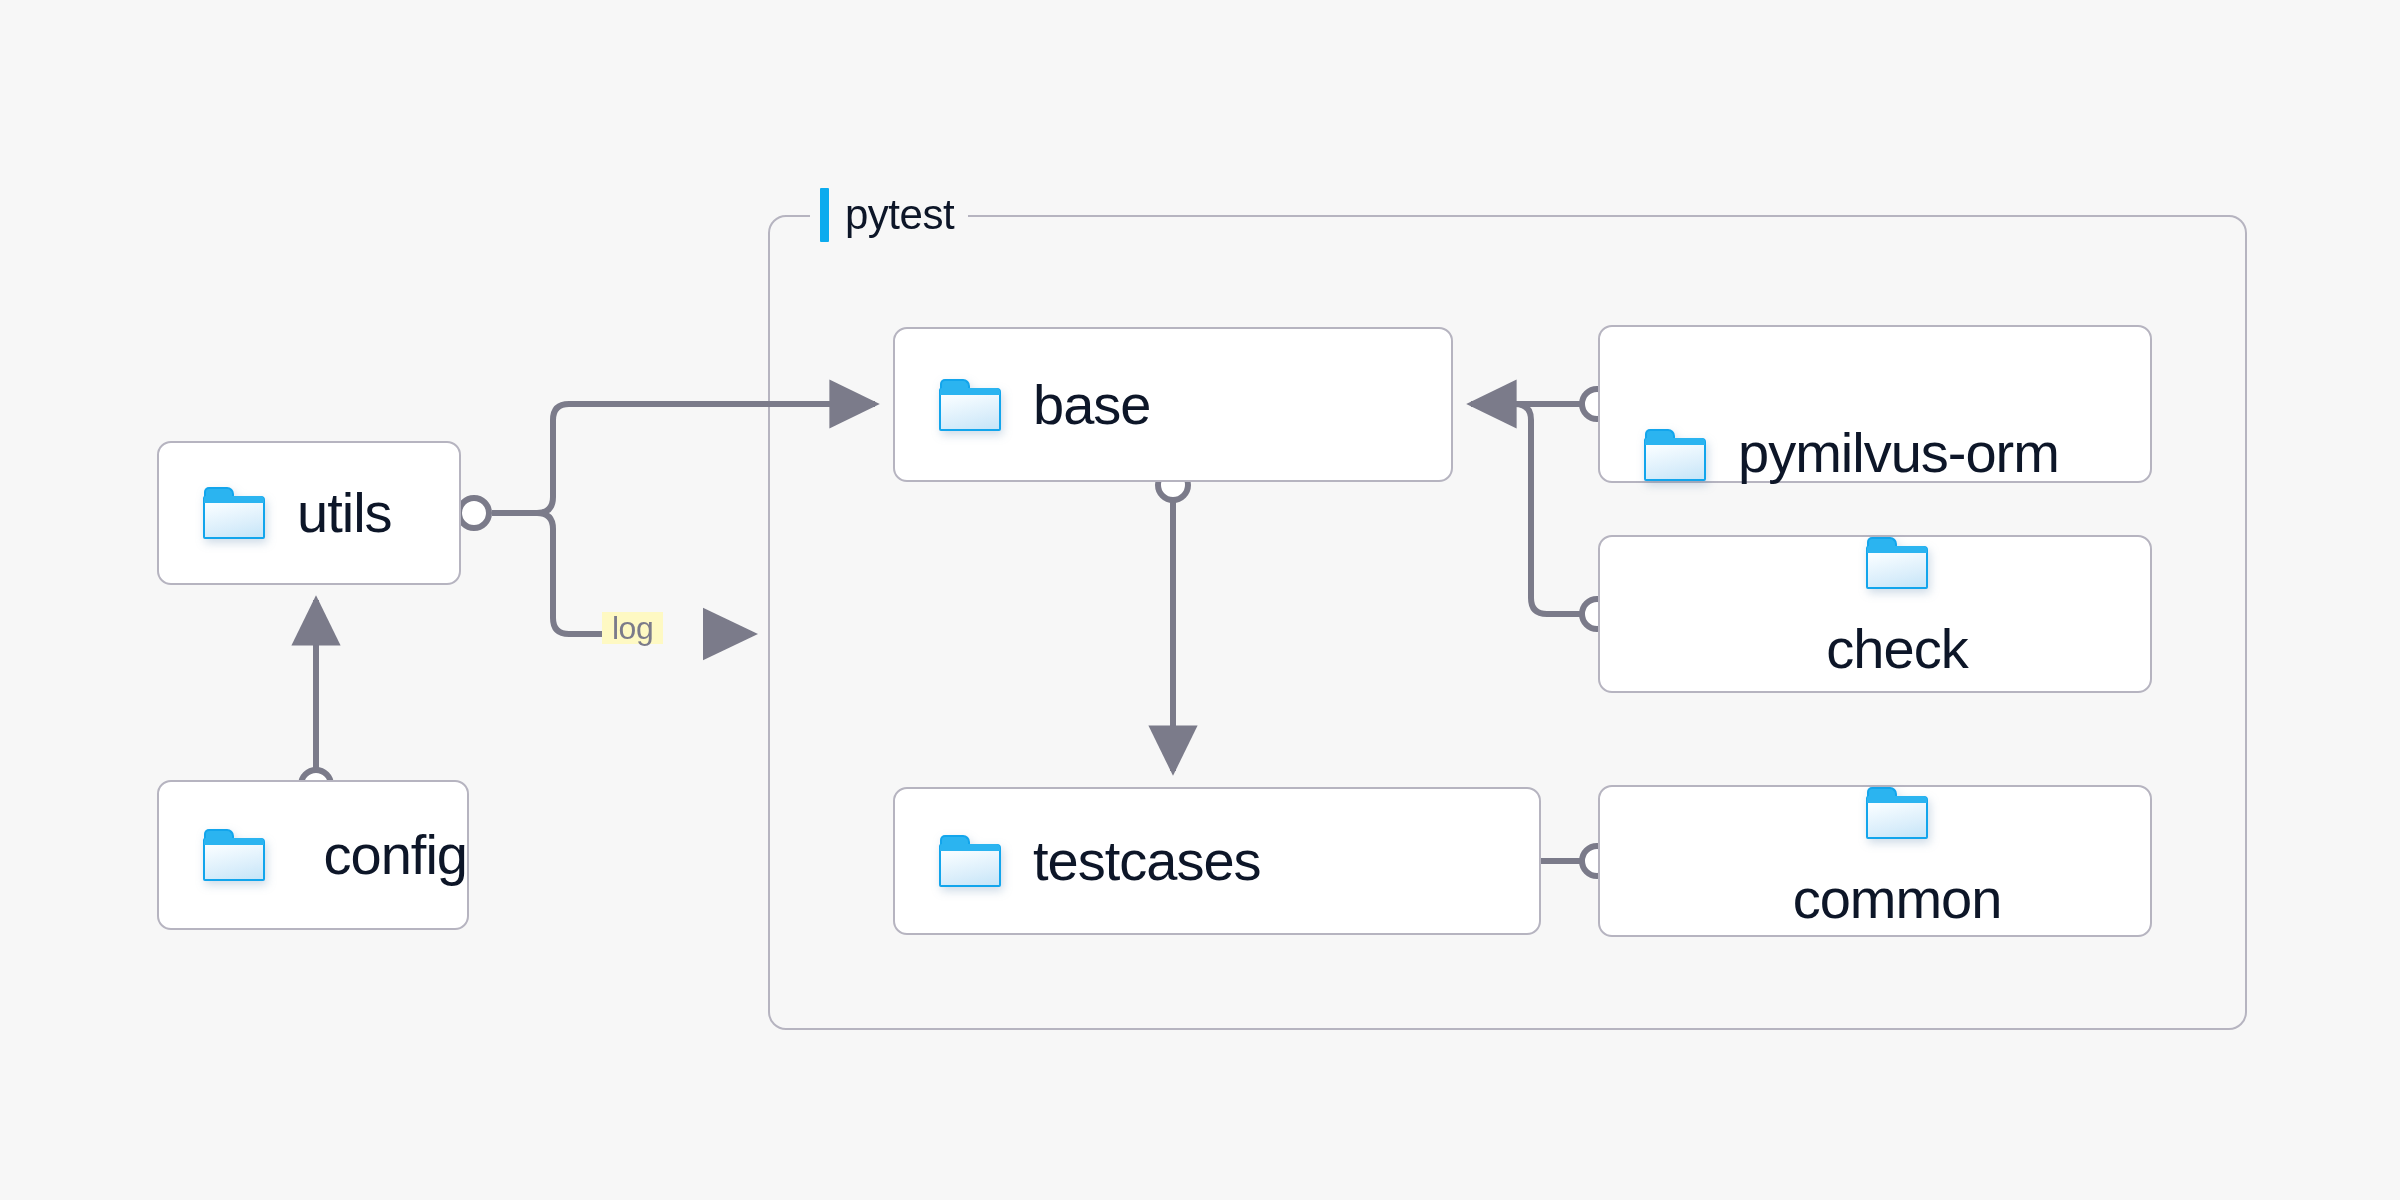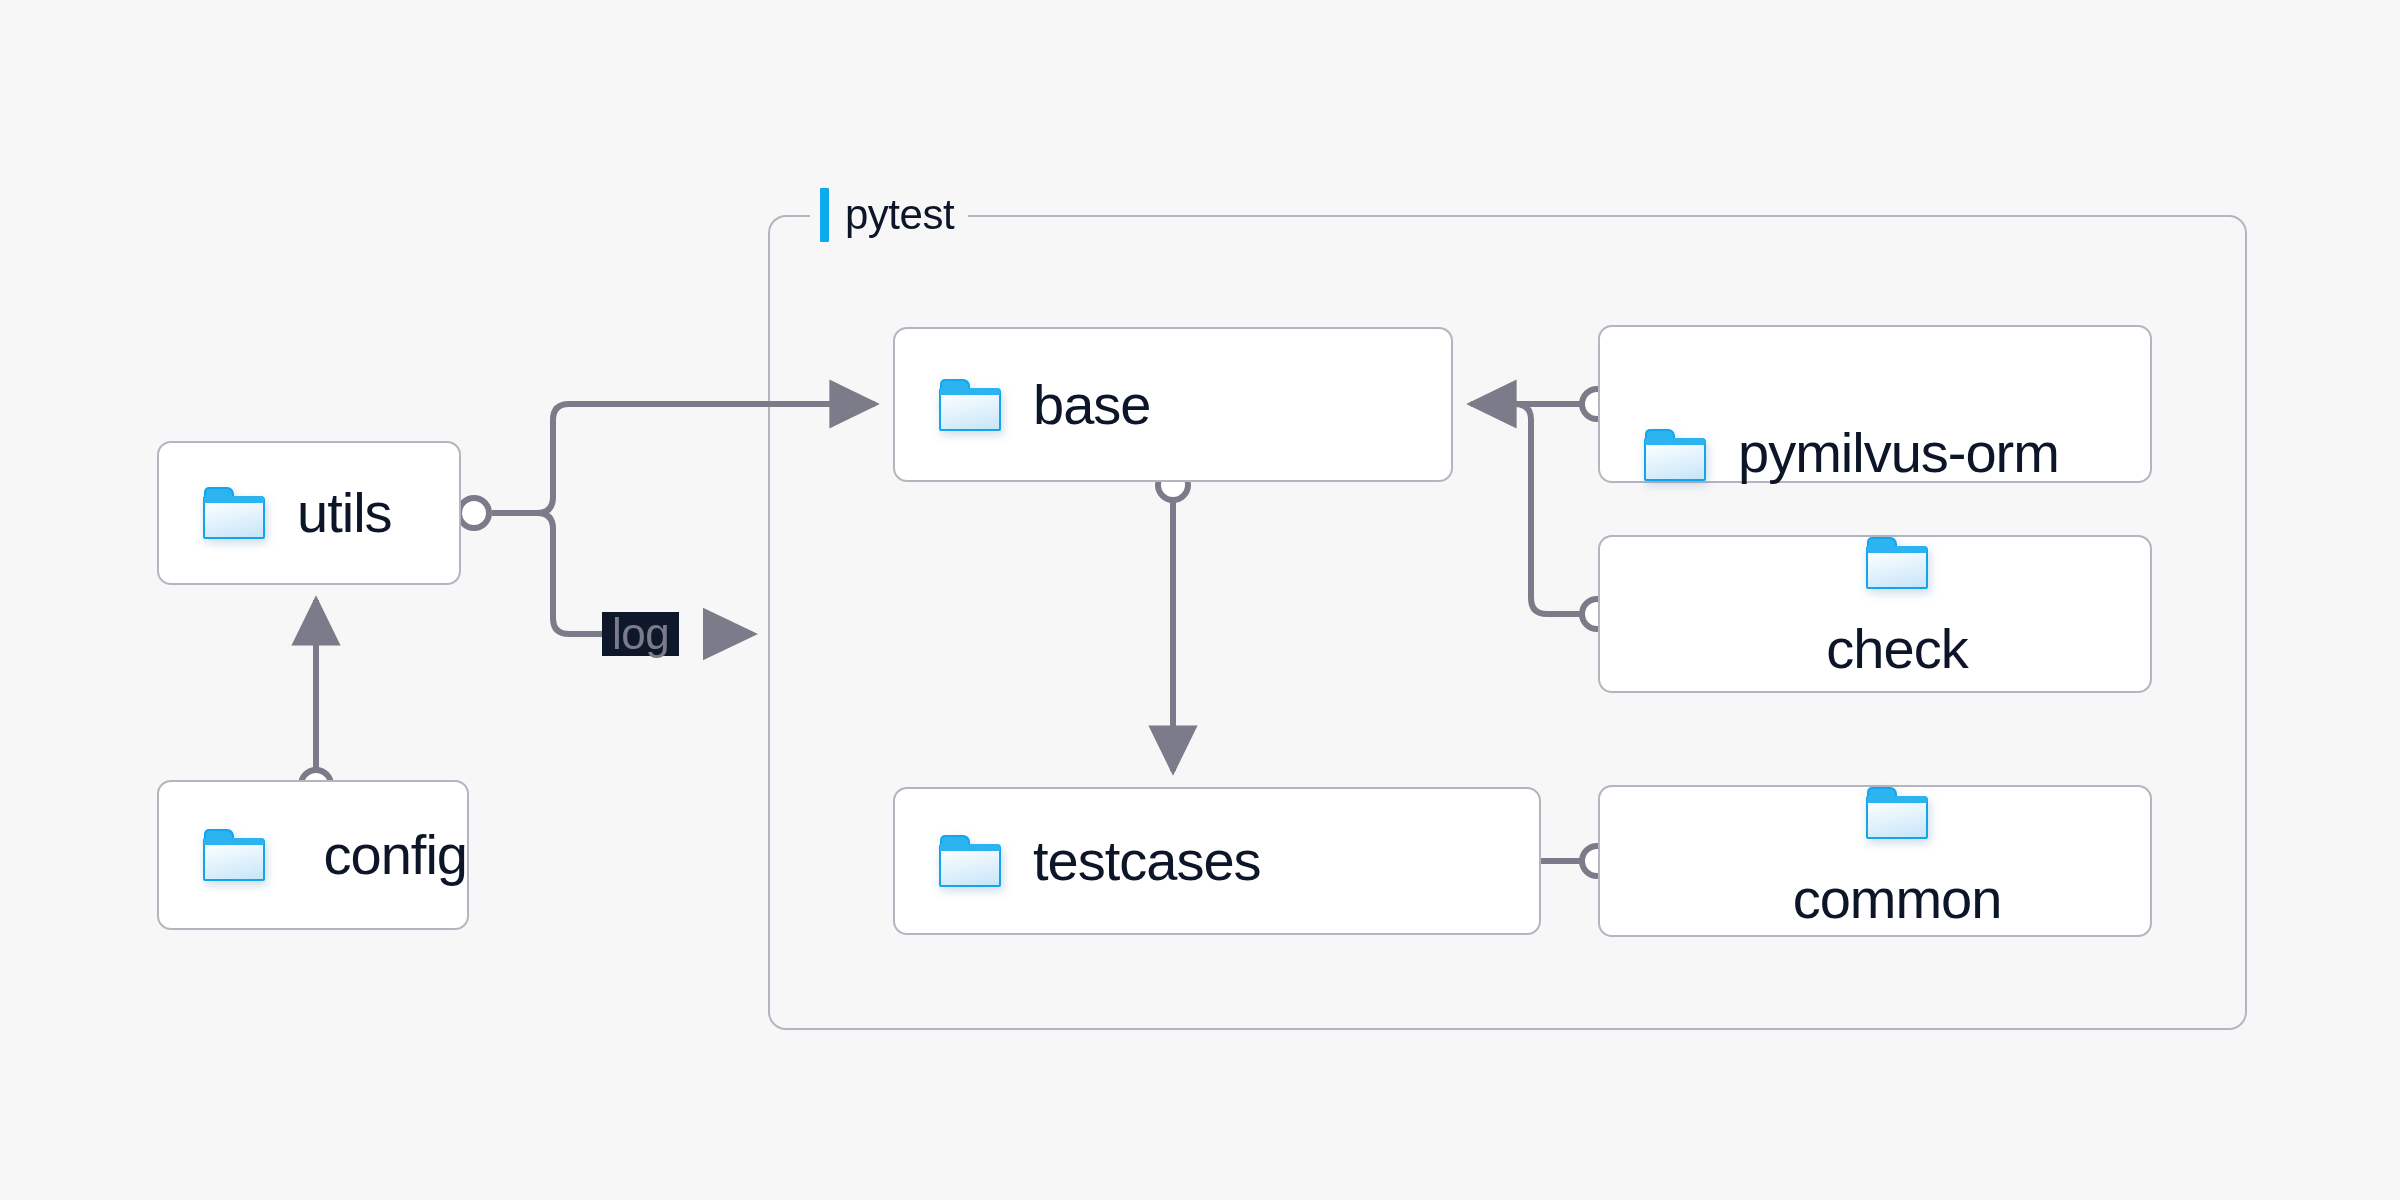--- a/index.html
+++ b/index.html
@@ -106,24 +106,24 @@
     position: absolute;
     left: 1px;
     top: 9px;
     width: 60px;
     height: 7px;
     background: #2bb4f0;
     border-radius: 2px 4px 0 0;
   }
   .edge-label {
     position: absolute;
-    font-size: 44px;
+    font-size: 32px;
     color: #7b7b8a;
     letter-spacing: -0.5px;
-    background: #0f172a;
+    background: #fef9c3;
     padding: 0 10px;
     line-height: 1;
   }
 </style>
 </head>
 <body>
 
 <div id="canvas">
 
   <div class="group-box" id="group-box" style="left: 768px; top: 215px; width: 1479px; height: 815px;"></div>

